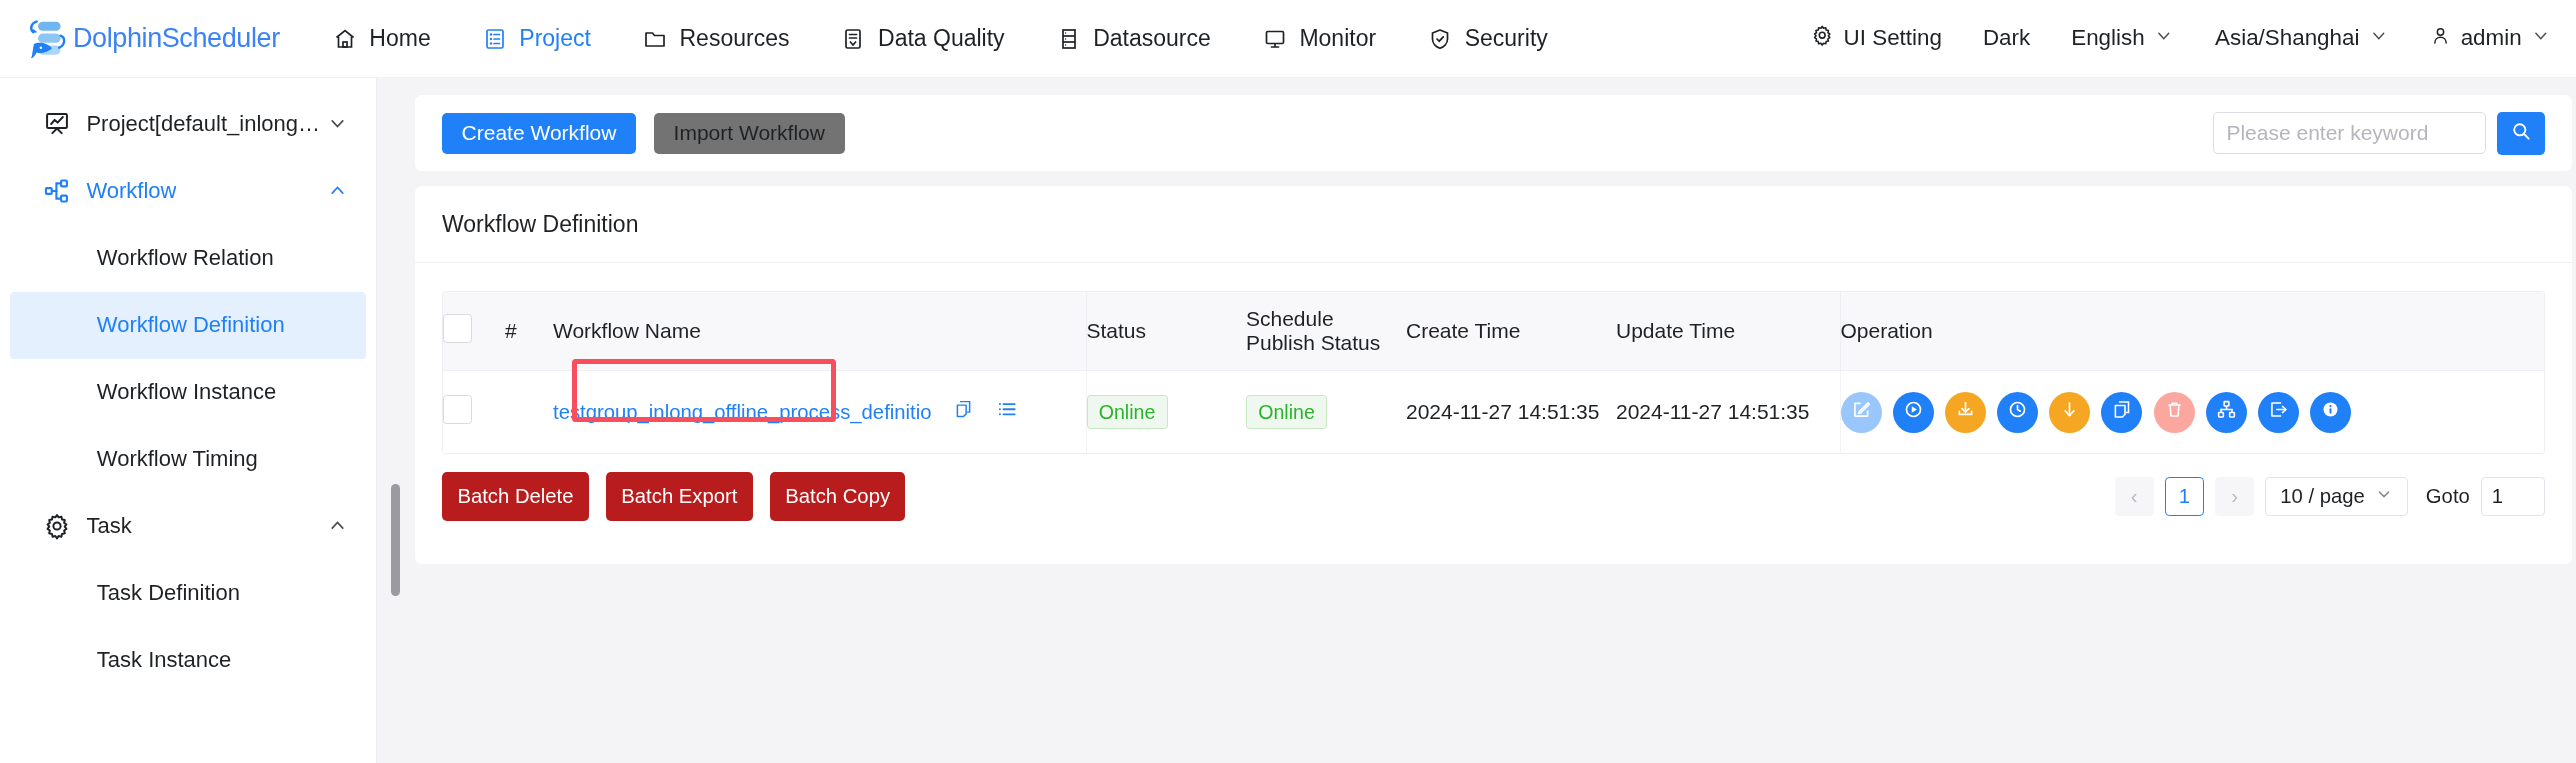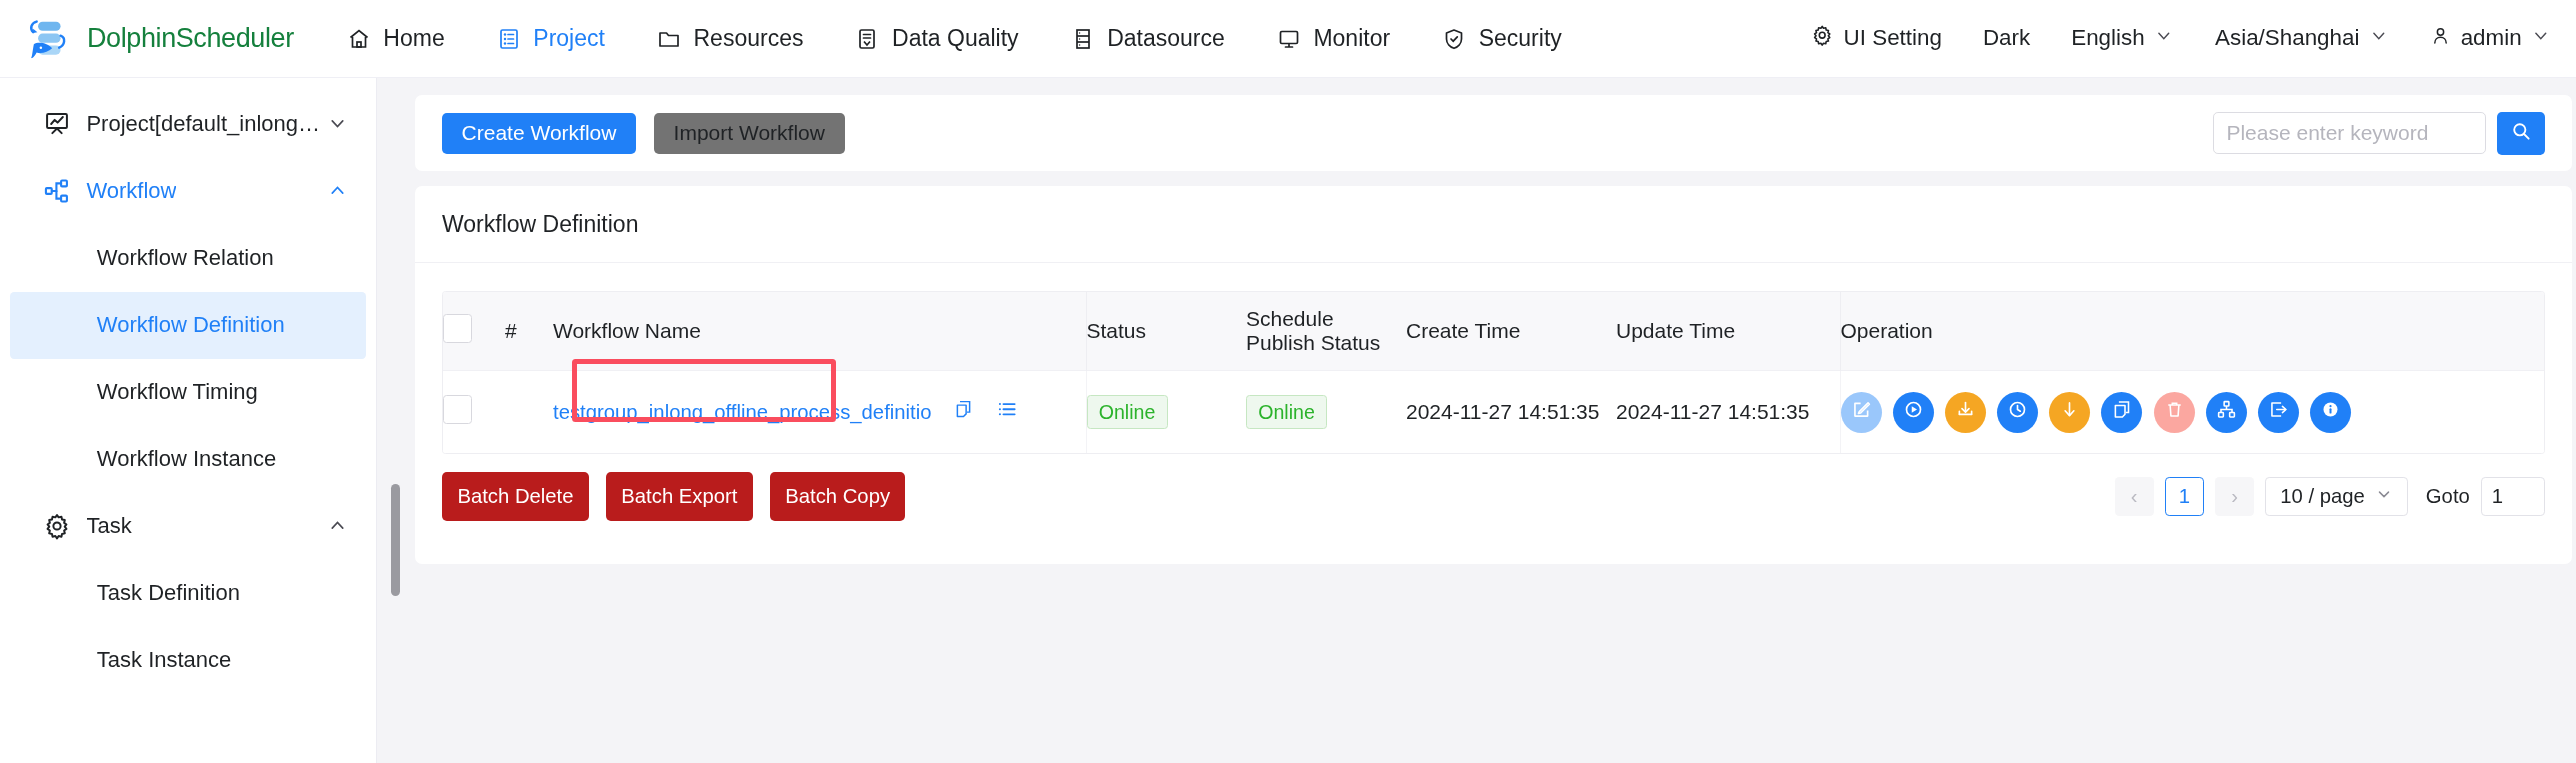--- a/index.html
+++ b/index.html
@@ -13,21 +13,21 @@
 
   
   .header {
     position: absolute; left: 0; top: 0; width: 2576px; height: 78px;
     background: #ffffff; display: flex; align-items: center;
     border-bottom: 0.7px solid #efeff5;
   }
   .brand { display: flex; align-items: center; margin-left: 24px; }
   .brand-logo { width: 45px; height: 45px; flex: none; }
   .brand-name {
-    font-size: 27px; color: #15803d; letter-spacing: -0.4px; margin-left: 18px;
+    font-size: 27px; color: #3b82f6; letter-spacing: -0.4px; margin-left: 4px;
     white-space: nowrap;
   }
   .nav { display: flex; align-items: center; margin-left: 53px; justify-content: flex-end; }
   .nav-item {
     display: flex; align-items: center; gap: 12.6px;
     font-size: 23px; color: #1f2225; margin-right: 52px; white-space: nowrap;
     cursor: pointer;
   }
   .nav-item.active { color: #2080f7; }
   .nav-item svg { display: block; flex: none; }
@@ -360,24 +360,24 @@
       </span>
     </div>
 
     <div class="side-sub">
       <span>Workflow Relation</span>
     </div>
     <div class="side-sub active">
       <span>Workflow Definition</span>
     </div>
     <div class="side-sub">
+      <span>Workflow Instance</span>
+    </div>
+    <div class="side-sub">
       <span>Workflow Timing</span>
-    </div>
-    <div class="side-sub">
-      <span>Workflow Instance</span>
     </div>
 
     <div class="side-row">
       <span class="s-ico">
         <svg viewBox="0 0 24 24" width="28" height="28" fill="none" stroke="#1f2225" stroke-width="1.7">
           <circle cx="12" cy="12" r="3.1"></circle>
           <path d="M12 2.6 L13.4 4.6 L15.8 4 L16.3 6.4 L18.7 6.9 L18.1 9.3 L20.1 10.7 L18.6 12.6 L20.1 14.5 L18.1 15.9 L18.7 18.3 L16.3 18.8 L15.8 21.2 L13.4 20.6 L12 22.6 L10.6 20.6 L8.2 21.2 L7.7 18.8 L5.3 18.3 L5.9 15.9 L3.9 14.5 L5.4 12.6 L3.9 10.7 L5.9 9.3 L5.3 6.9 L7.7 6.4 L8.2 4 L10.6 4.6 Z" stroke-linejoin="round"></path>
         </svg>
       </span>
       <span class="side-label">Task</span>

